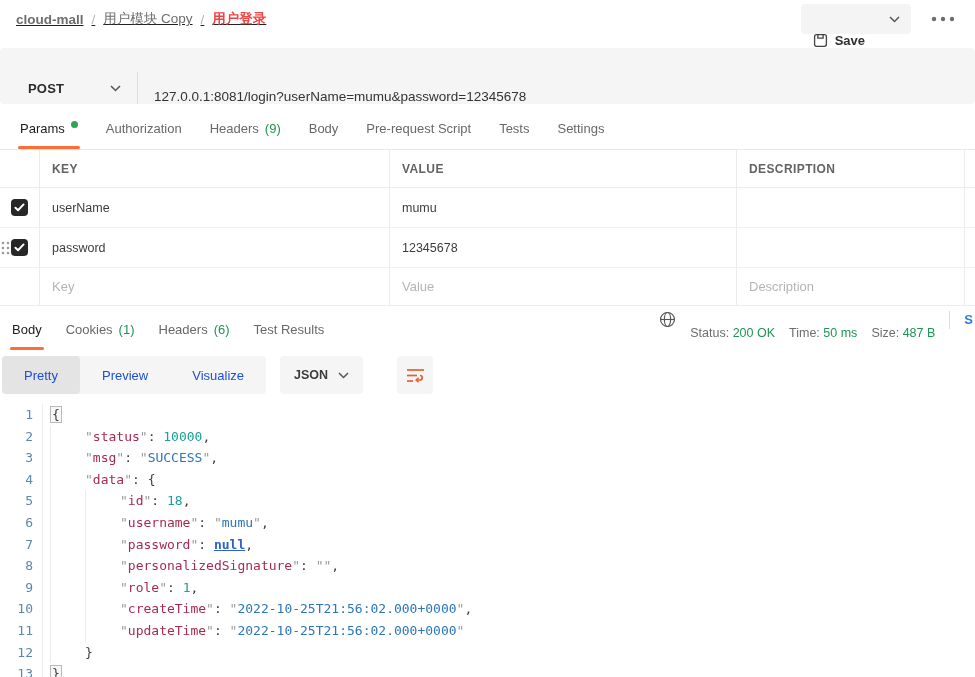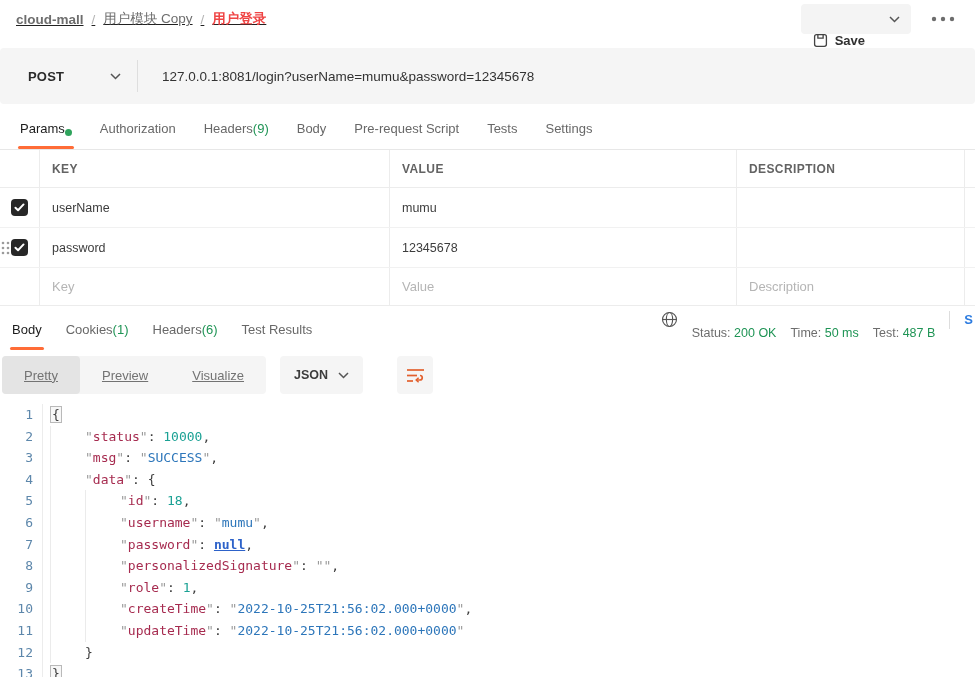--- a/index.html
+++ b/index.html
@@ -14,28 +14,28 @@
   .crumb-mid  { color:#6d6d6d; }
   .crumb-sep  { color:#b4b4b4; }
   .crumb-cur  { color:#ef4444; font-weight:700; }
   .top-actions { display:flex; align-items:center; gap:10px; }
   .save-group { display:flex; align-items:stretch; background:#f4f4f4; border-radius:4px; height:30px; }
   .save-btn { display:flex; align-items:center; gap:7px; padding:0 12px; font-size:13px; font-weight:600; color:#303030; border-right:1px solid #ddd; cursor:pointer;margin-top:36px; }
   .save-caret { display:flex; align-items:center; padding:0 11px; cursor:pointer; }
   .more-dots { display:flex; align-items:center; padding:0 4px; margin-left:6px; cursor:pointer; }
 
   
-  .req-bar { margin-top:14px; height:56px; background:#f5f5f5; border-radius:4px; display:flex; align-items:center;gap:8px; }
+  .req-bar { margin-top:14px; height:56px; background:#f5f5f5; border-radius:4px; display:flex; align-items:flex-end; }
   .method { display:flex; align-items:center; justify-content:space-between; width:138px; padding:0 16px 0 28px; border-right:1px solid #dedede; height:32px; cursor:pointer; }
   .method-label { font-size:13px; font-weight:700; color:#2b2b2b; letter-spacing:.2px; }
   .url-input { flex:1; font-size:13.5px; color:#333; padding-left:16px; white-space:nowrap; overflow:hidden; cursor:text; }
 
   
   .tabs-row { height:46px; display:flex; align-items:flex-end; gap:4px; padding:0 8px; border-bottom:1px solid #e7e7e7; }
-  .tab { position:relative; padding:10px 12px 13px 12px; font-size:13px; color:#686868; cursor:pointer; white-space:nowrap; display:flex; align-items:flex-end; }
+  .tab { position:relative; padding:10px 12px 13px 12px; font-size:13px; color:#686868; cursor:pointer; white-space:nowrap; display:flex; align-items:flex-start; gap:6px; }
   .tab.active { color:#1c1c1c; }
   .tab.active::after { content:""; position:absolute; left:10px; right:10px; bottom:0; height:3px; background:#ff6c37; border-radius:2px; }
   .tab .count { color:#1f9455; }
   .tab .dot { width:7px; height:7px; border-radius:50%; background:#2fa35c; display:inline-block; }
 
   
   .ptable { width:100%; }
   .prow { display:grid; grid-template-columns:40px 350px 347px 228px 10px; align-items:center; }
   .pcell { height:100%; display:flex; align-items:center; padding:0 12px; font-size:12.5px; color:#3d3d3d; border-right:1px solid #ececec; overflow:hidden; white-space:nowrap; }
   .pcell.last { border-right:none; }
@@ -55,21 +55,21 @@
   .meta-item { white-space:nowrap;margin-top:27px; }
   .meta-label { color:#6d6d6d; }
   .meta-value { color:#1f9455; }
   .meta-sep { width:1px; height:18px; background:#ddd; }
   .save-resp { color:#2d7ce0; font-weight:700; font-size:13px; padding-right:2px; cursor:pointer; }
   .globe { display:flex; align-items:center; cursor:pointer; }
 
   
   .resp-toolbar { margin-top:6px; height:38px; display:flex; align-items:center; gap:12px; padding:0 2px; }
   .seg-group { display:flex; background:#f5f5f5; border-radius:4px; height:38px; }
-  .seg { display:flex; align-items:center; padding:0 22px; font-size:13px; color:#737373; border-radius:4px; cursor:pointer;text-decoration:underline; }
+  .seg { display:flex; align-items:center; padding:0 22px; font-size:13px; color:#1d4ed8; border-radius:4px; cursor:pointer; }
   .seg.active { background:#e4e4e4; font-weight:400; }
   .fmt-select { display:flex; align-items:center; gap:10px; height:38px; background:#f5f5f5; border-radius:4px; padding:0 14px; font-size:12.5px; font-weight:700; color:#3c3c3c; cursor:pointer; margin-left:2px; }
   .beautify { width:36px; height:38px; background:#f5f5f5; border-radius:4px; display:flex; align-items:center; justify-content:center; cursor:pointer; margin-left:22px; }
 
   
   .code-wrap { margin-top:10px; height:273px; overflow:hidden; font-family:"DejaVu Sans Mono","Liberation Mono",monospace; font-size:13px; }
   .code-line { display:flex; height:21.6px; line-height:21.6px; white-space:pre; }
   .lnum { width:43px; text-align:right; padding-right:9px; color:#5d87ab; flex:none; border-right:1px solid #ececec; }
   .lcode { padding-left:7px; color:#3c3c3c; }
   .ind { display:inline-block; width:35px; border-left:1px solid #ebebeb; height:21.6px; vertical-align:top; }
@@ -238,21 +238,21 @@
       </span>
       <span class="meta-item">
         <span class="meta-label">Status:</span>
         <span class="meta-value">200 OK</span>
       </span>
       <span class="meta-item">
         <span class="meta-label">Time:</span>
         <span class="meta-value">50 ms</span>
       </span>
       <span class="meta-item">
-        <span class="meta-label">Test:</span>
+        <span class="meta-label">Size:</span>
         <span class="meta-value">487 B</span>
       </span>
       <span class="meta-sep"></span>
       <span class="save-resp">S</span>
     </div>
   </div>
 
   <div class="resp-toolbar">
     <div class="seg-group" id="seg-group">
         <div class="seg active">Pretty</div>

